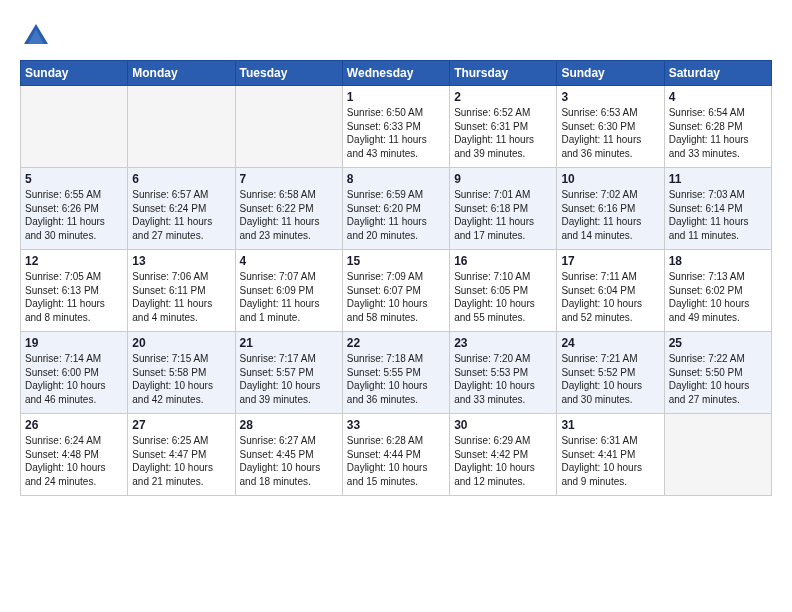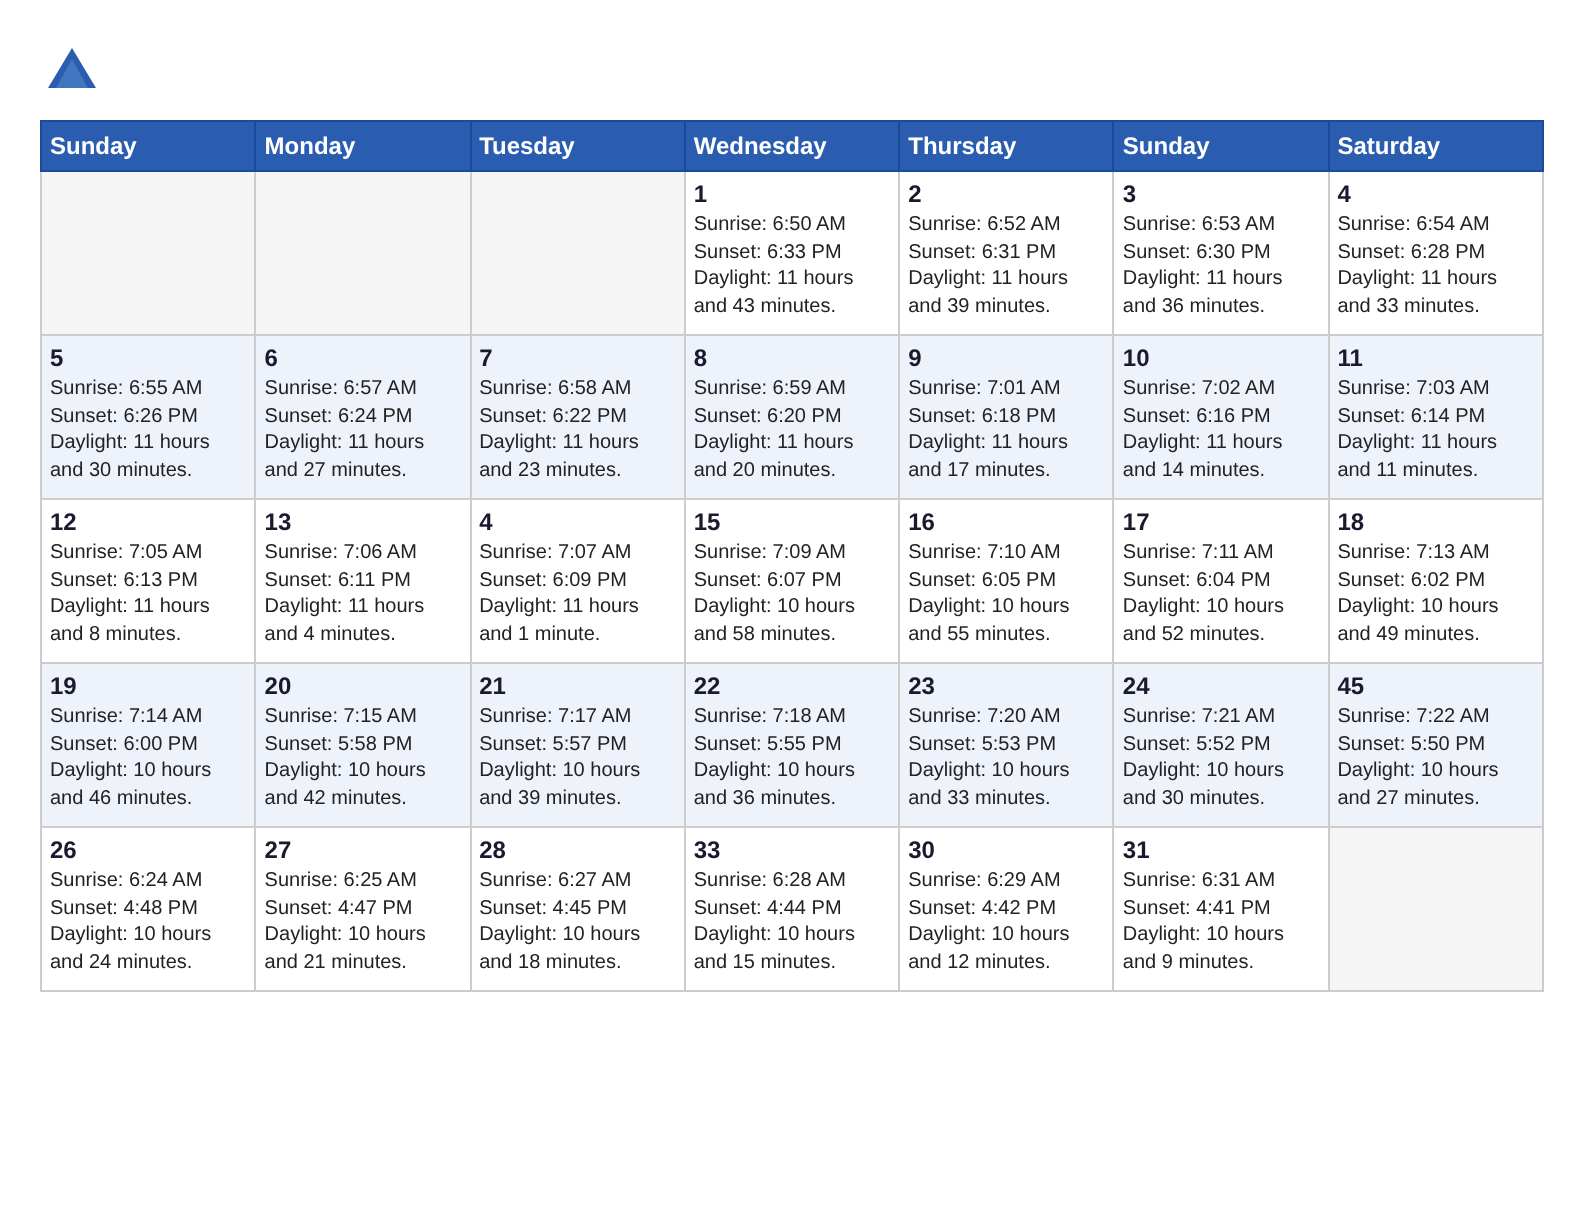--- a/index.html
+++ b/index.html
@@ -234,21 +234,21 @@
           </td>
           <td>
             <div class="day-num">23</div>
             <div class="cell-text">Sunrise: 7:20 AM<br>Sunset: 5:53 PM<br>Daylight: 10 hours<br>and 33 minutes.</div>
           </td>
           <td>
             <div class="day-num">24</div>
             <div class="cell-text">Sunrise: 7:21 AM<br>Sunset: 5:52 PM<br>Daylight: 10 hours<br>and 30 minutes.</div>
           </td>
           <td>
-            <div class="day-num">45</div>
+            <div class="day-num">25</div>
             <div class="cell-text">Sunrise: 7:22 AM<br>Sunset: 5:50 PM<br>Daylight: 10 hours<br>and 27 minutes.</div>
           </td>
         </tr>
         <tr>
           <td>
             <div class="day-num">26</div>
             <div class="cell-text">Sunrise: 6:24 AM<br>Sunset: 4:48 PM<br>Daylight: 10 hours<br>and 24 minutes.</div>
           </td>
           <td>
             <div class="day-num">27</div>

